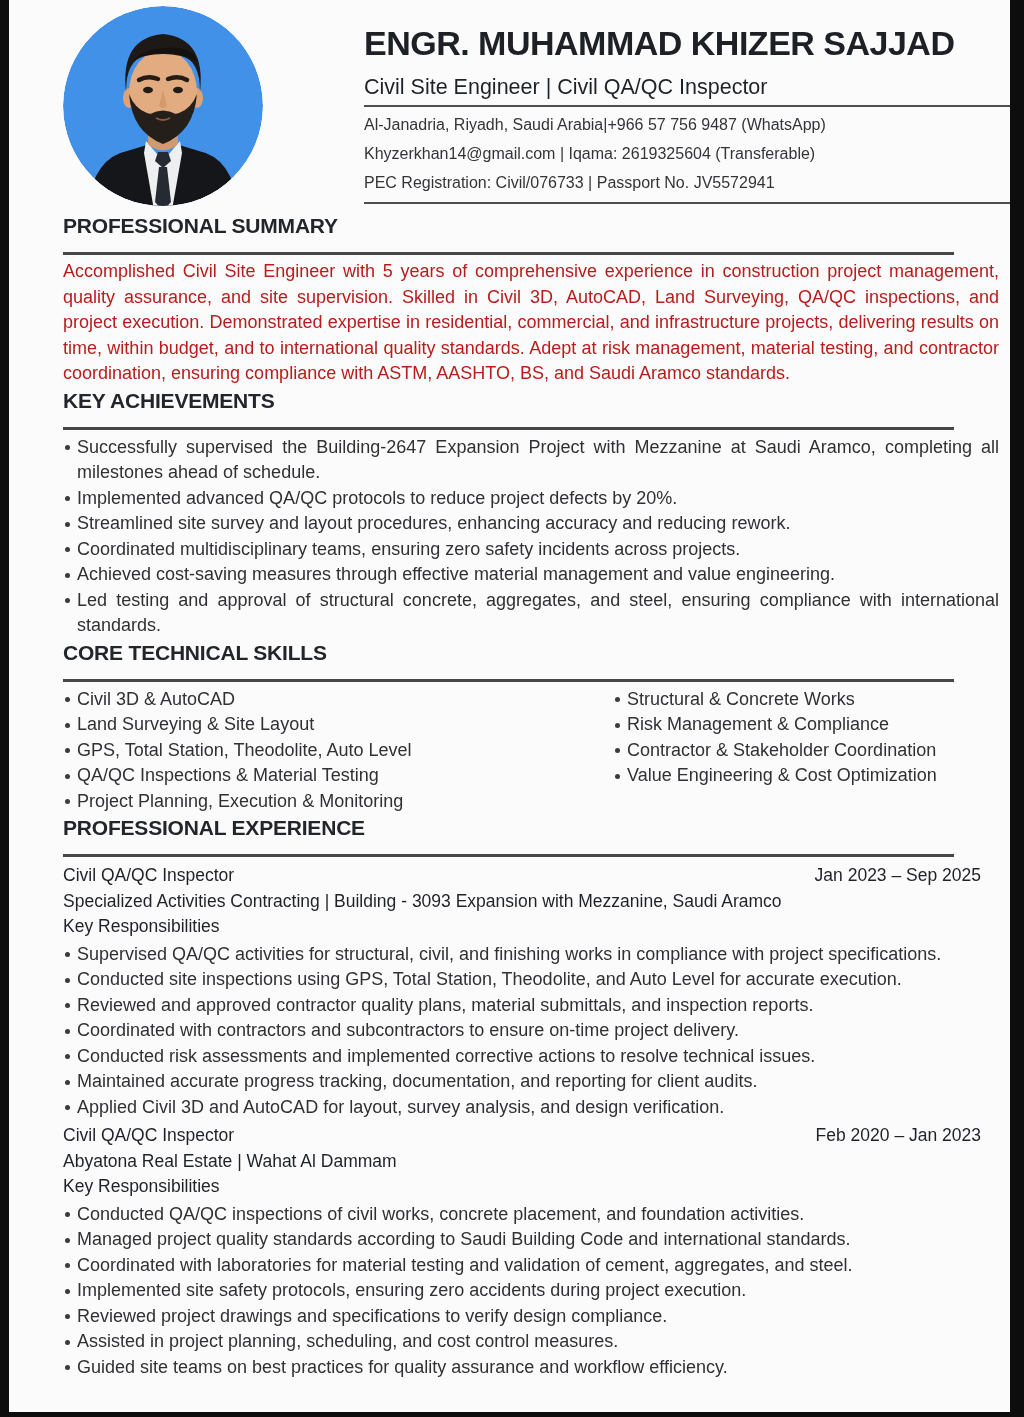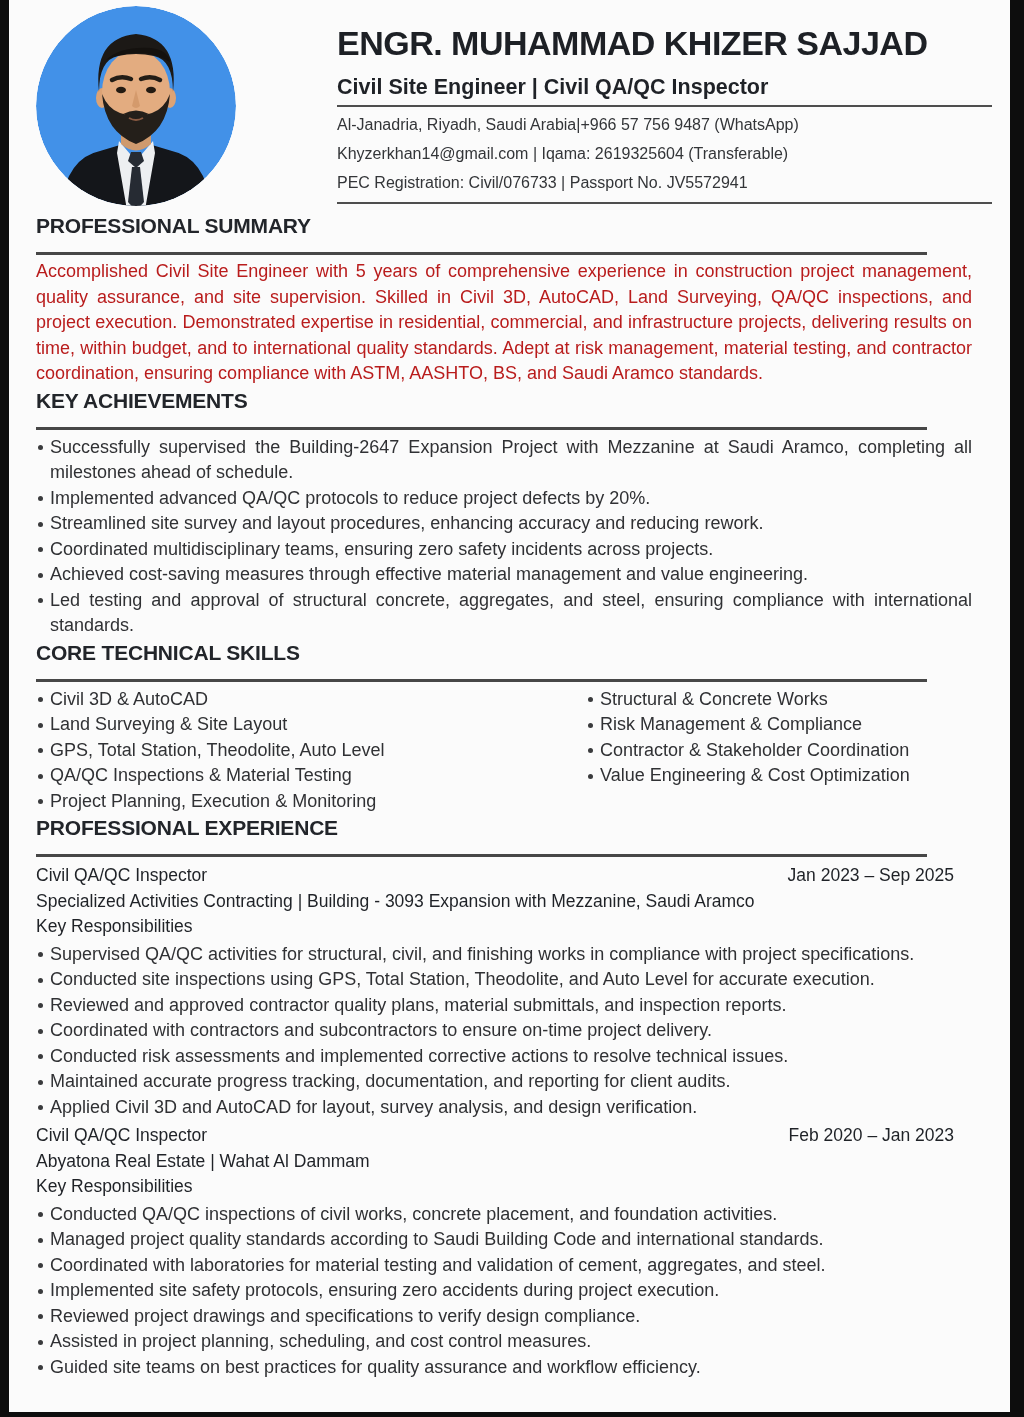--- a/index.html
+++ b/index.html
@@ -11,41 +11,41 @@
     overflow: hidden;
     font-family: "Liberation Sans", sans-serif;
     color: #2e2f31;
   }
   
   .edge { position: absolute; background: #0d0d0d; z-index: 5; }
   .edge-left   { left: 0; top: 0; width: 9px;  height: 100%; }
   .edge-right  { right: 0; top: 0; width: 14px; height: 100%; }
   .edge-bottom { left: 0; bottom: 0; width: 100%; height: 5px; }
 
-  .content { position: absolute; left: 36px; top: 0; width: 936px; }
+  .content { position: absolute; left: 63px; top: 0; width: 936px; }
 
   
   .header { position: relative; height: 212px; }
   .photo {
     position: absolute; left: 0; top: 6px;
     width: 200px; height: 200px; border-radius: 50%;
     overflow: hidden;
   }
   .photo svg { display: block; width: 100%; height: 100%; }
   .header-right { position: absolute; left: 301px; top: 0; width: 655px; }
   h1.name {
     margin: 24px 0 0;
     font-size: 34px; line-height: 38px;
     font-weight: 800; letter-spacing: -0.5px;
     color: #1d2025; white-space: nowrap;
   }
   .cand-title {
     margin-top: 12px;
     font-size: 21.5px; line-height: 26px;
-    font-weight: 700; color: #1f2227;
+    font-weight: 400; color: #1f2227;
   }
   .hr { border: none; border-top: 2px solid #4e4e4e; margin: 5px 0 3px; height: 0; }
   .contact { font-size: 16px; line-height: 29px; color: #333538; }
 
   
   h2.sec {
     margin: 2px 45px 0 0;
     font-size: 21px; line-height: 24px;
     font-weight: 800; letter-spacing: -0.2px;
     color: #22252a;

